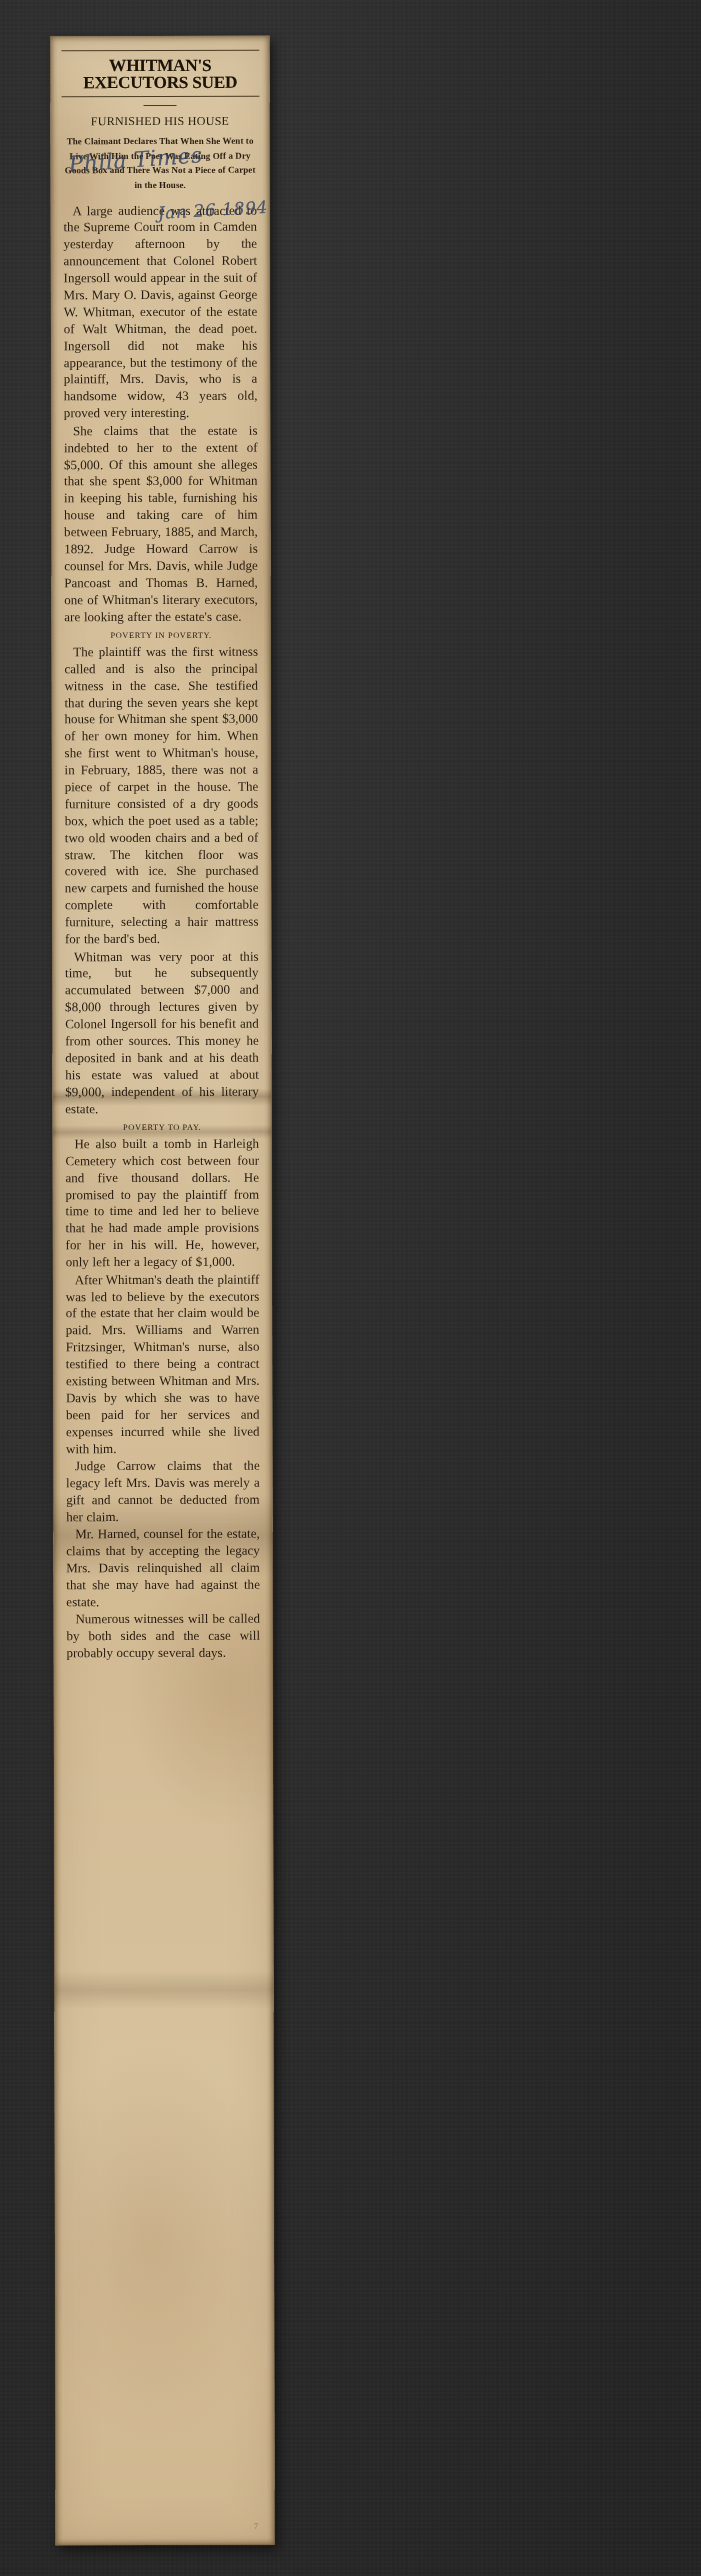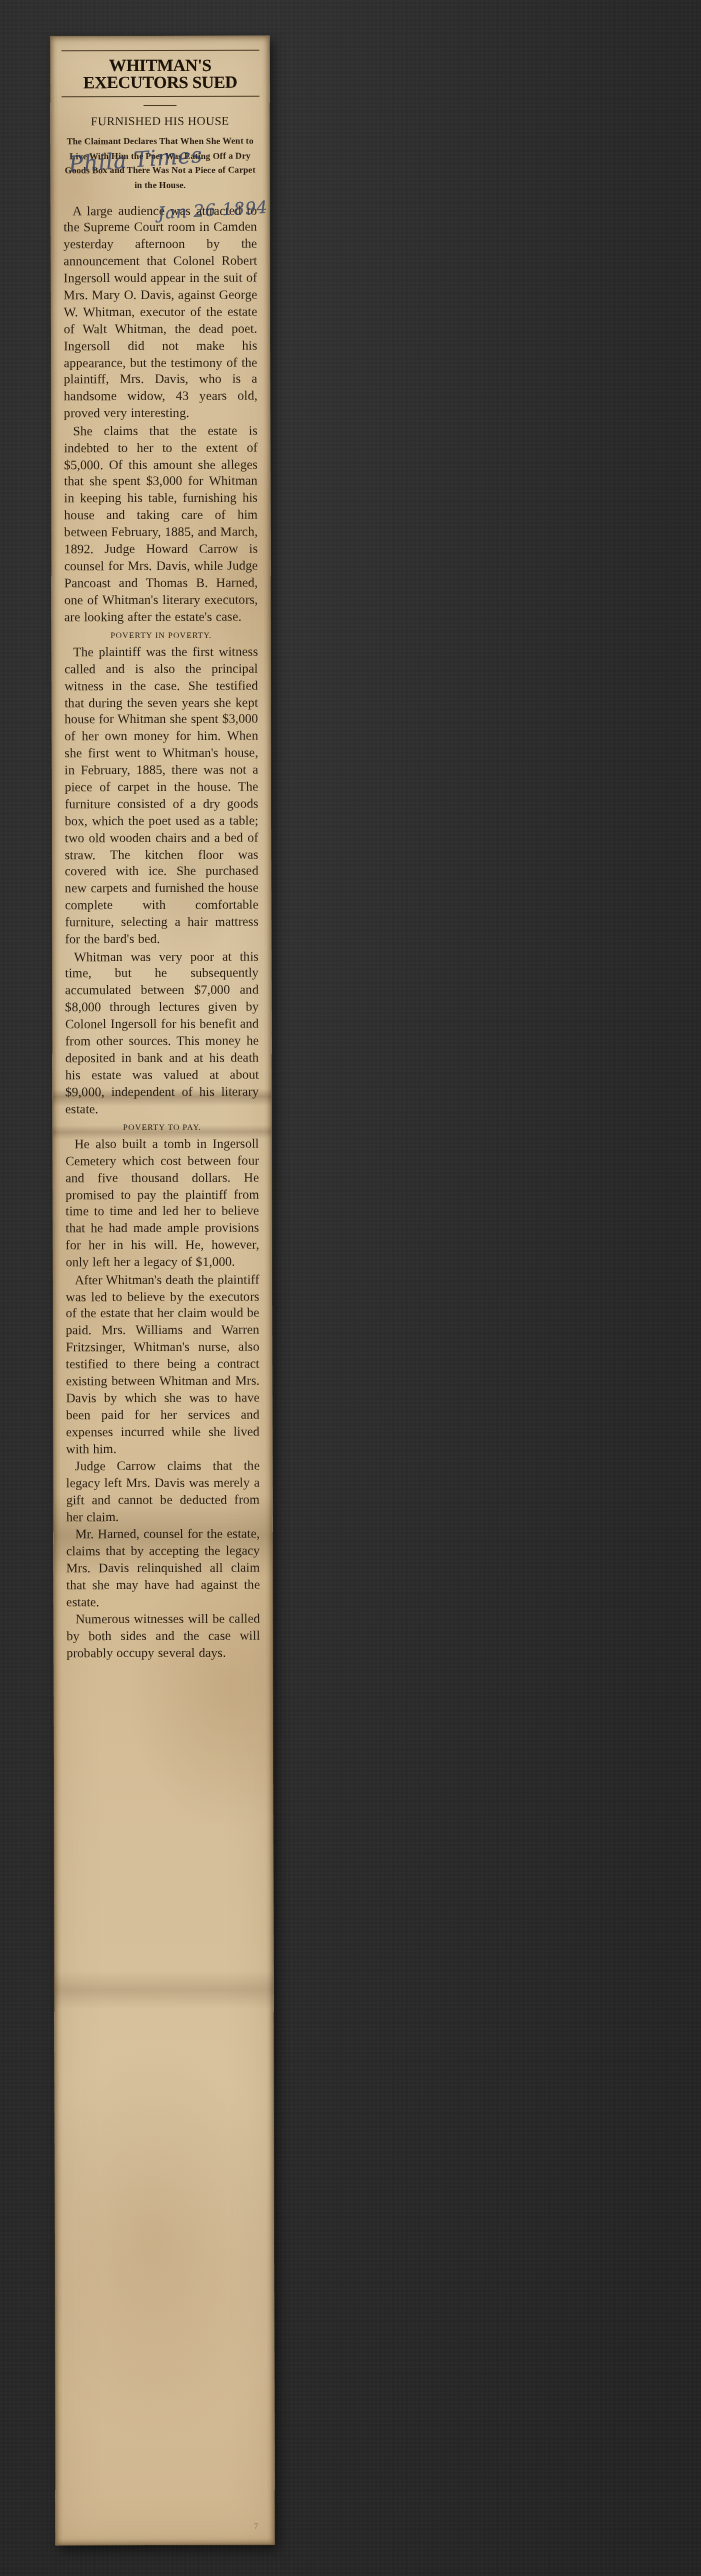--- a/index.html
+++ b/index.html
@@ -234,21 +234,21 @@
     <div class="deck">The Claimant Declares That When She Went to Live With Him the Poet Was Eating Off a Dry Goods Box and There Was Not a Piece of Carpet in the House.</div>
 
     <p class="body first">A large audience was attracted to the Supreme Court room in Camden yesterday afternoon by the announcement that Colonel Robert Ingersoll would appear in the suit of Mrs. Mary O. Davis, against George W. Whitman, executor of the estate of Walt Whitman, the dead poet. Ingersoll did not make his appearance, but the testimony of the plaintiff, Mrs. Davis, who is a handsome widow, 43 years old, proved very interesting.</p>
     <p class="body">She claims that the estate is indebted to her to the extent of $5,000. Of this amount she alleges that she spent $3,000 for Whitman in keeping his table, furnishing his house and taking care of him between February, 1885, and March, 1892. Judge Howard Carrow is counsel for Mrs. Davis, while Judge Pancoast and Thomas B. Harned, one of Whitman's literary executors, are looking after the estate's case.</p>
 
     <div class="subhead">POVERTY IN POVERTY.</div>
     <p class="body">The plaintiff was the first witness called and is also the principal witness in the case. She testified that during the seven years she kept house for Whitman she spent $3,000 of her own money for him. When she first went to Whitman's house, in February, 1885, there was not a piece of carpet in the house. The furniture consisted of a dry goods box, which the poet used as a table; two old wooden chairs and a bed of straw. The kitchen floor was covered with ice. She purchased new carpets and furnished the house complete with comfortable furniture, selecting a hair mattress for the bard's bed.</p>
     <p class="body">Whitman was very poor at this time, but he subsequently accumulated between $7,000 and $8,000 through lectures given by Colonel Ingersoll for his benefit and from other sources. This money he deposited in bank and at his death his estate was valued at about $9,000, independent of his literary estate.</p>
 
     <div class="subhead">POVERTY TO PAY.</div>
-    <p class="body">He also built a tomb in Ingersoll Cemetery which cost between four and five thousand dollars. He promised to pay the plaintiff from time to time and led her to believe that he had made ample provisions for her in his will. He, however, only left her a legacy of $1,000.</p>
+    <p class="body">He also built a tomb in Harleigh Cemetery which cost between four and five thousand dollars. He promised to pay the plaintiff from time to time and led her to believe that he had made ample provisions for her in his will. He, however, only left her a legacy of $1,000.</p>
     <p class="body">After Whitman's death the plaintiff was led to believe by the executors of the estate that her claim would be paid. Mrs. Williams and Warren Fritzsinger, Whitman's nurse, also testified to there being a contract existing between Whitman and Mrs. Davis by which she was to have been paid for her services and expenses incurred while she lived with him.</p>
     <p class="body">Judge Carrow claims that the legacy left Mrs. Davis was merely a gift and cannot be deducted from her claim.</p>
     <p class="body">Mr. Harned, counsel for the estate, claims that by accepting the legacy Mrs. Davis relinquished all claim that she may have had against the estate.</p>
     <p class="body">Numerous witnesses will be called by both sides and the case will probably occupy several days.</p>
 
   </div>
 
   <div class="page-num">7</div>
 </div>
 

